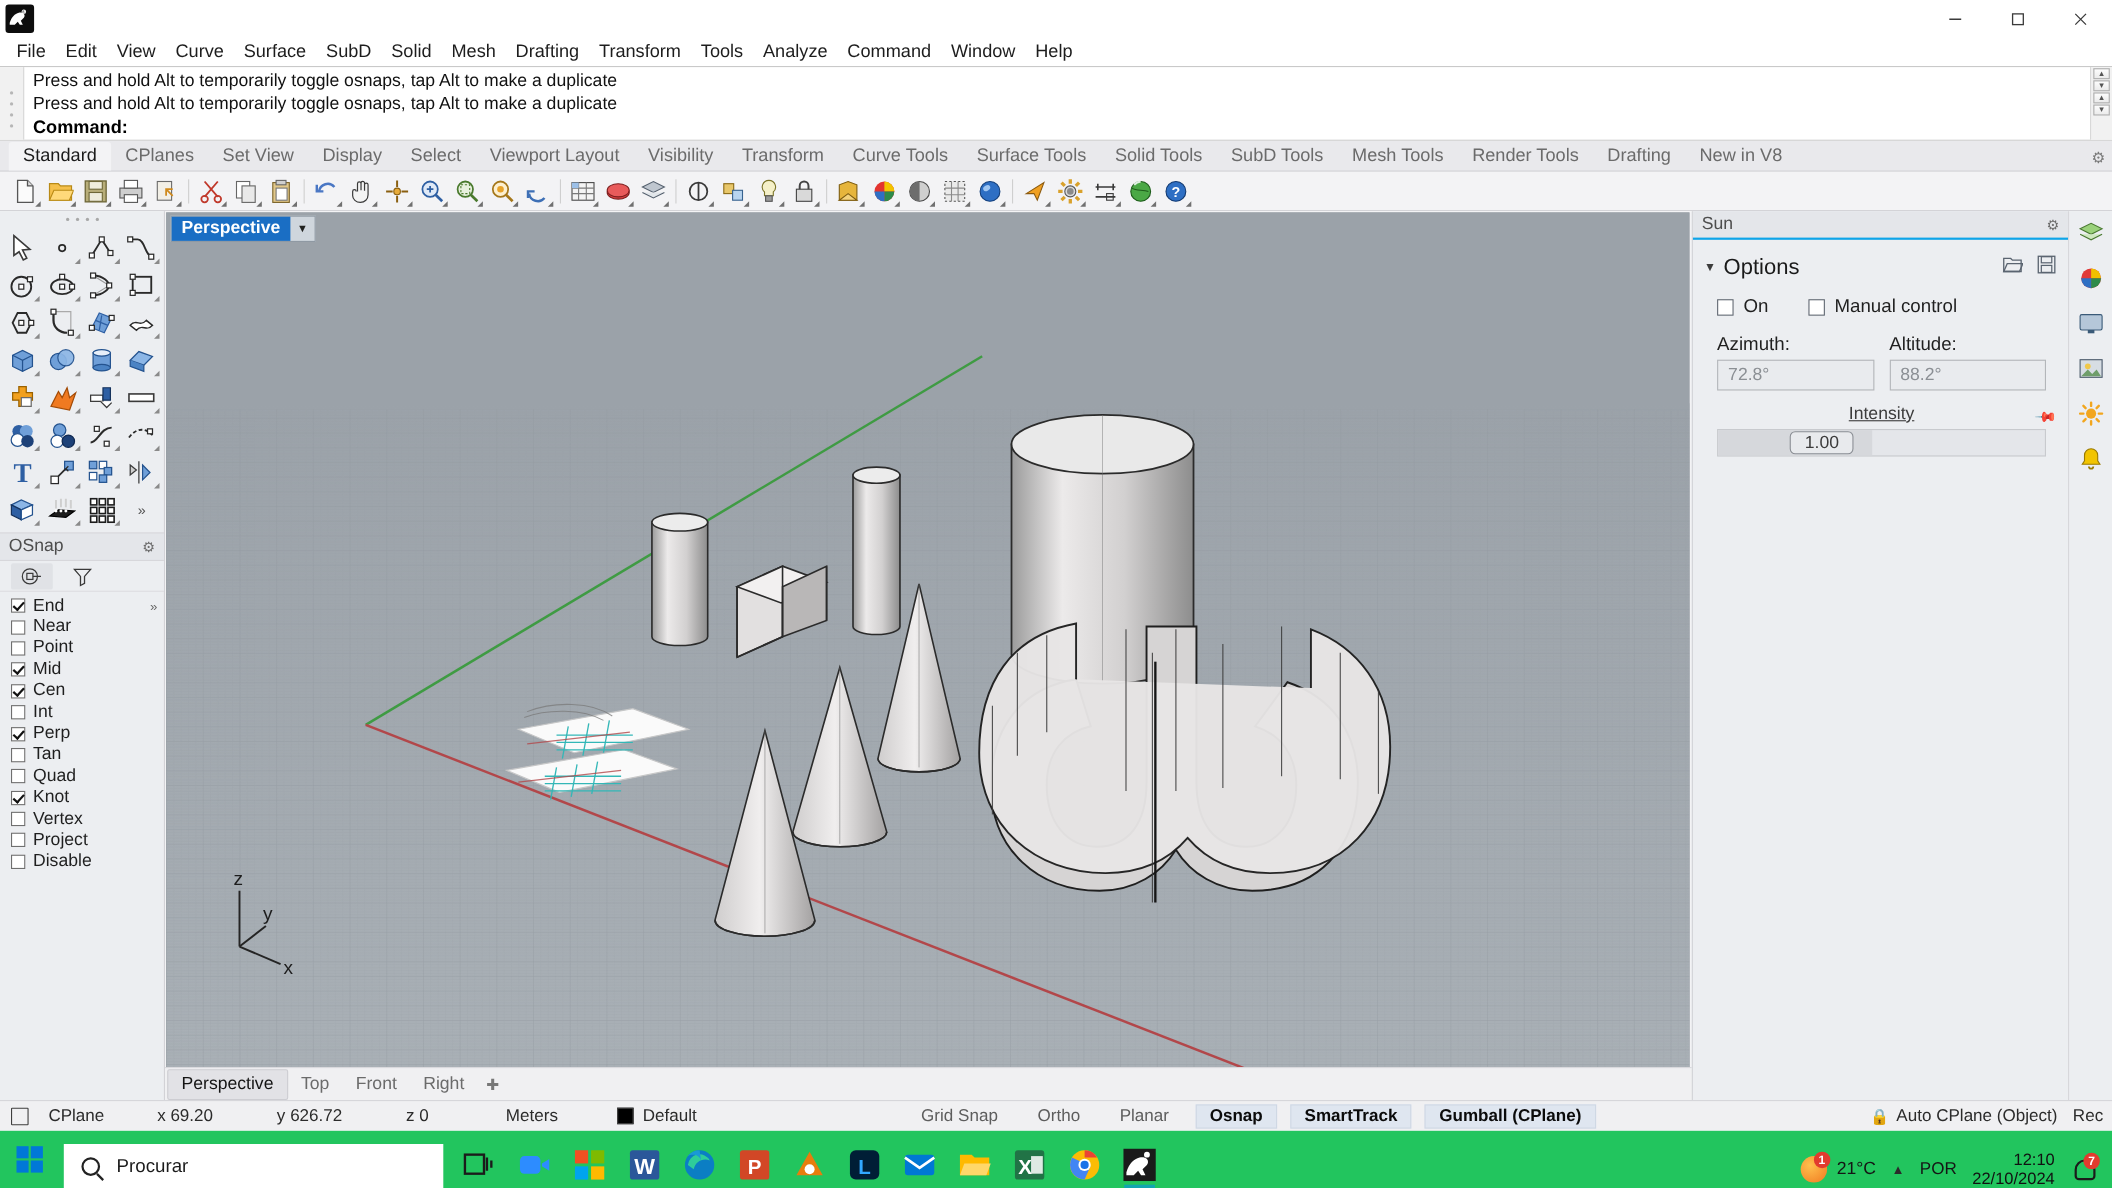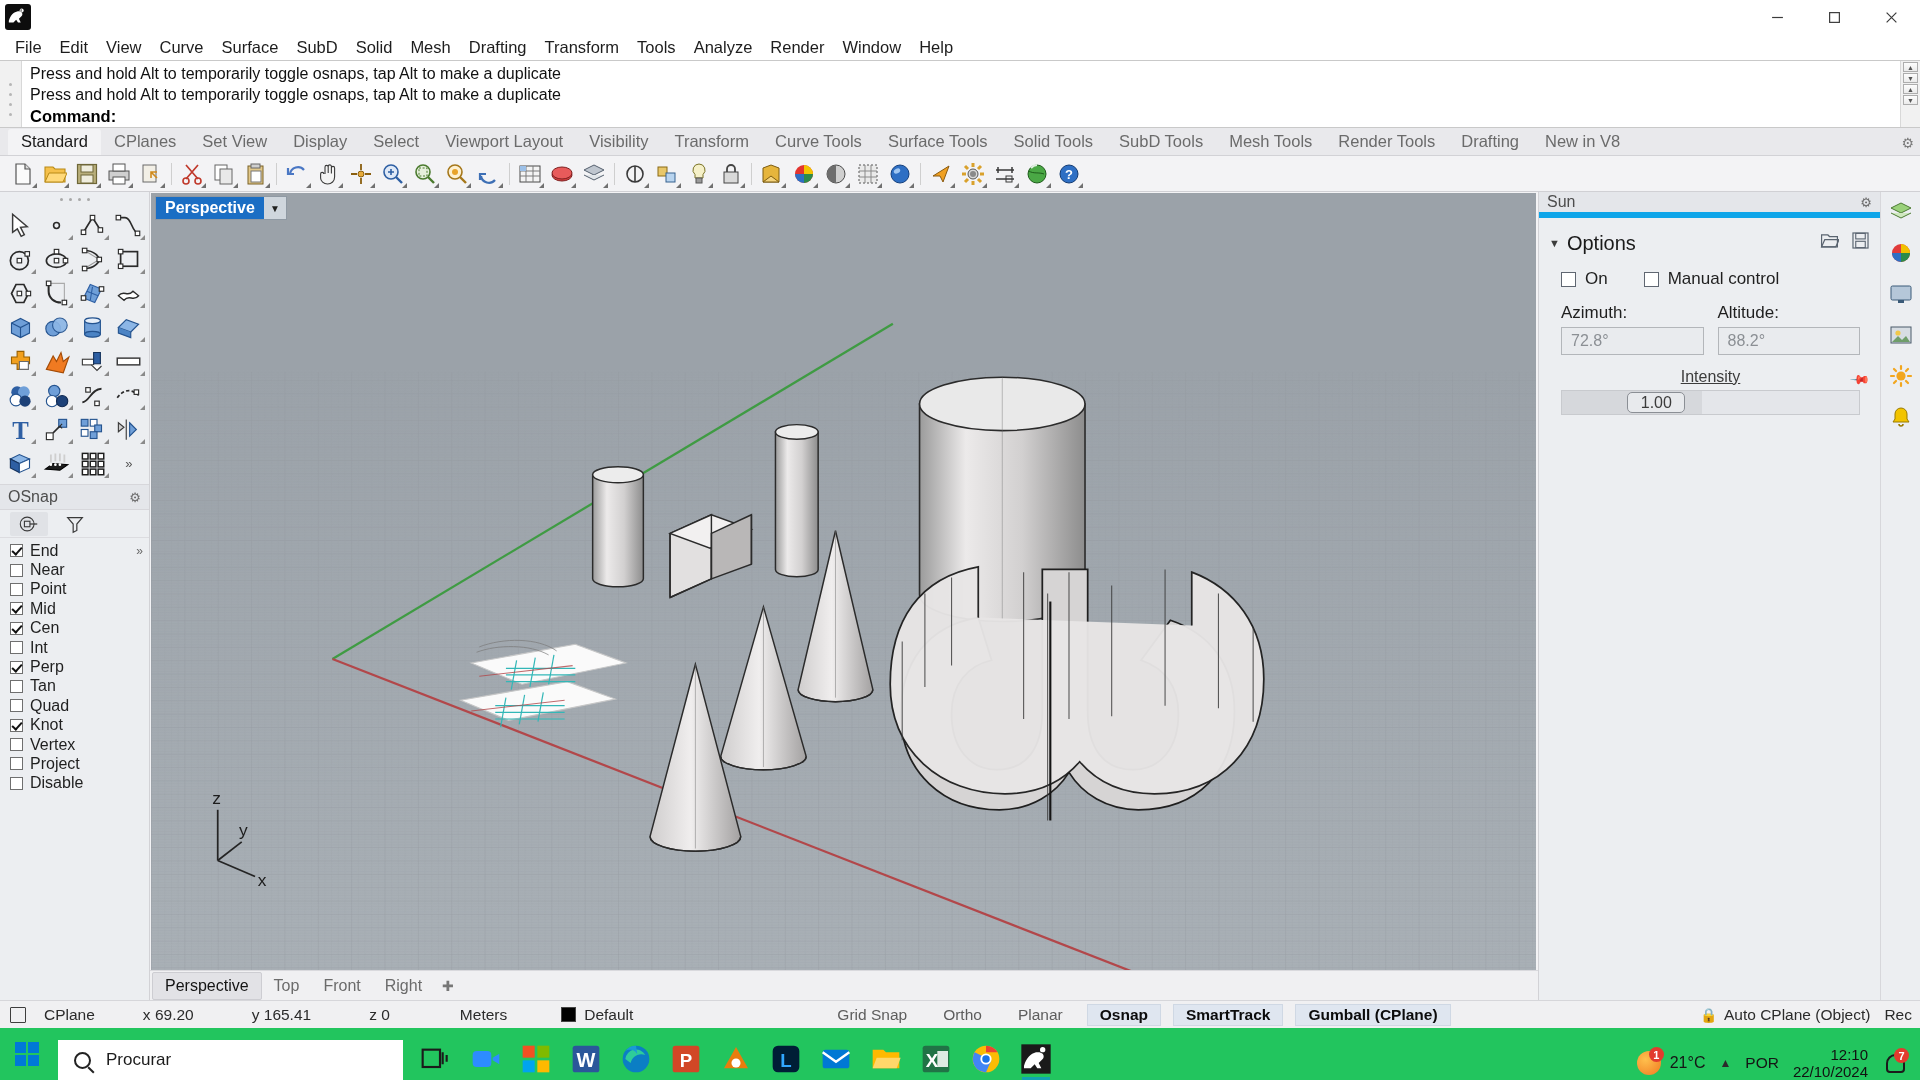--- a/index.html
+++ b/index.html
@@ -117,21 +117,21 @@
   .vp-tabs { height:30px; flex:0 0 30px; background:#f0f0f2; display:flex; align-items:center; padding-left:2px; border-top:1px solid #d9d9dd;}
   .vtab { font-size:16px; color:#6b6b6b; padding:4px 12px; }
   .vtab.active { background:#e2e2e6; color:#141414; border:1px solid #cdcdd2; border-radius:2px;}
   .vtab-add { font-size:14px; color:#777; padding:0 8px;}
 
   
   .rightwrap { display:flex; flex:0 0 382px; }
   .rightpanel { flex:1; background:#eceef1; border-left:1px solid #d2d2d6; display:flex; flex-direction:column;}
   .rp-head {
     height:26px; display:flex; align-items:center; padding:0 8px; font-size:16px; color:#4d4d4d;
-    background:#e4e6ea; border-bottom:6px solid #0ea5e9;
+    background:#e4e6ea; border-bottom:2px solid #0ea5e9;
   }
   .rp-head .cog { margin-left:auto; font-size:13px; color:#6d6d6d;}
   .rp-section { padding:10px 0 0 0; }
   .sec-hdr { display:flex; align-items:center; padding:0 10px; height:30px; }
   .sec-chev { font-size:11px; color:#3c3c3c; margin-right:7px; }
   .sec-title { font-size:20px; color:#1a1a1a; }
   .sec-icons { margin-left:auto; display:flex; gap:12px; align-items:center; }
   .sec-icons svg { width:19px; height:19px; }
   .chk-row { display:flex; align-items:center; gap:9px; padding:11px 0 0 22px; }
   .chk { width:15px;height:15px;border:1px solid #5f6671; background:#fff; flex:0 0 15px; position:relative;}
@@ -248,21 +248,21 @@
     <div class="menu-item">View</div>
     <div class="menu-item">Curve</div>
     <div class="menu-item">Surface</div>
     <div class="menu-item">SubD</div>
     <div class="menu-item">Solid</div>
     <div class="menu-item">Mesh</div>
     <div class="menu-item">Drafting</div>
     <div class="menu-item">Transform</div>
     <div class="menu-item">Tools</div>
     <div class="menu-item">Analyze</div>
-    <div class="menu-item">Render</div>
+    <div class="menu-item">Command</div>
     <div class="menu-item">Window</div>
     <div class="menu-item">Help</div>
   </div>
 
   <div class="cmdarea">
     <div class="cmd-gutter">
       <i class="dot" style="top:22px"></i>
         <i class="dot" style="top:32px"></i>
       <i class="dot" style="top:42px"></i>
         <i class="dot" style="top:52px"></i>
@@ -1168,21 +1168,21 @@
             </svg>
         </div>
       </div>
     </div>
   </div>
 
   <div class="statusbar">
     <div class="sb-lockico"></div>
     <div class="sb-cell">CPlane</div>
     <div class="sb-cell" style="padding-left:38px">x 69.20</div>
-    <div class="sb-cell" style="padding-left:48px">y 165.41</div>
+    <div class="sb-cell" style="padding-left:48px">y 626.72</div>
     <div class="sb-cell" style="padding-left:48px">z 0</div>
     <div class="sb-cell" style="padding-left:60px">Meters</div>
     <div class="sb-cell" style="padding-left:44px">
       <span class="sb-swatch"></span>
       <span>Default</span>
     </div>
     <div class="sb-cell" style="margin-left:182px; gap:12px; padding:0">
       <span class="sb-toggle off">Grid Snap</span>
       <span class="sb-toggle off">Ortho</span>
       <span class="sb-toggle off">Planar</span>

